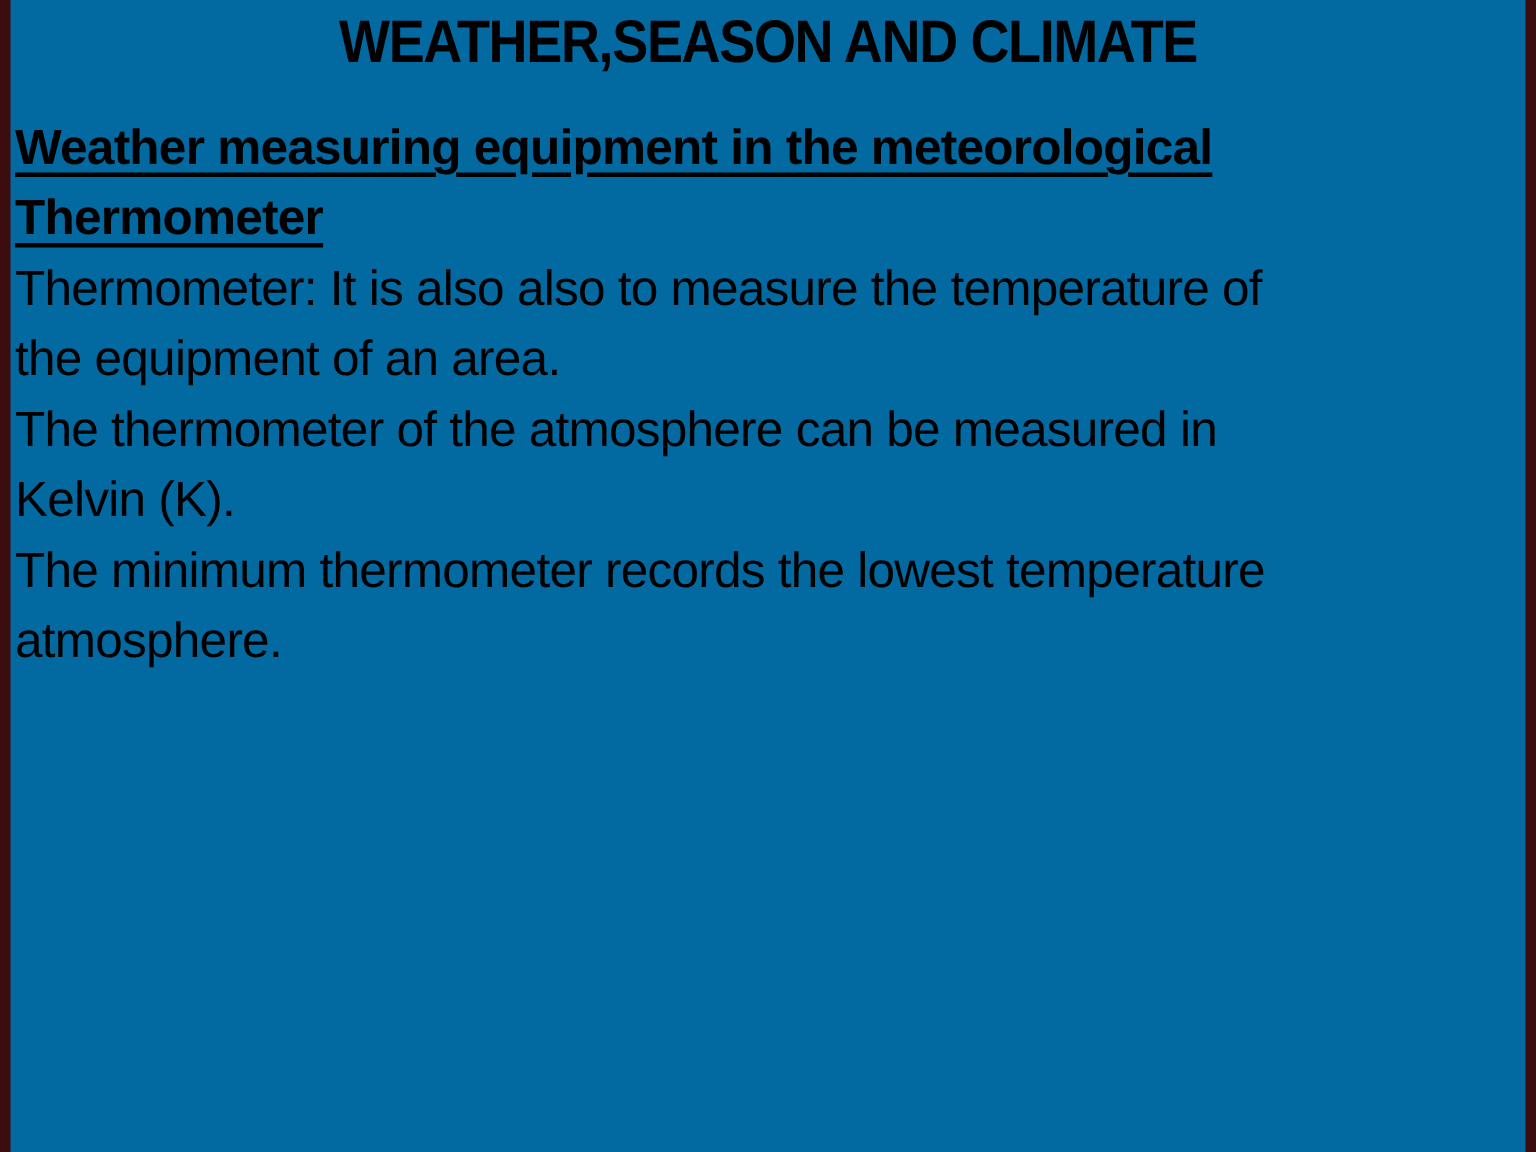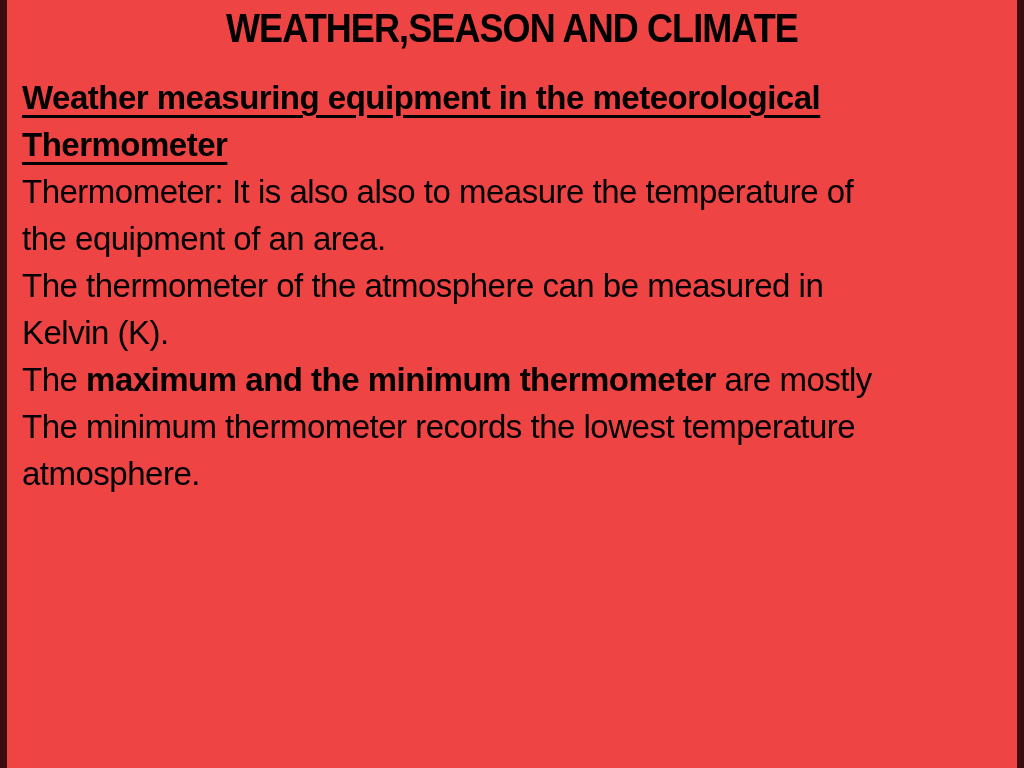--- a/index.html
+++ b/index.html
@@ -41,44 +41,42 @@
     position: absolute;
     top: 74px;
     left: 10px;
     right: 8px;
     font-size: 33px;
     line-height: 47px;
     letter-spacing: -0.5px;
   }
   .body-line {
     white-space: nowrap;
-    margin-left: 12px;
   }
   .body-line .bold {
     font-weight: bold;
   }
   .body-line .underline {
     text-decoration: underline;
     text-decoration-thickness: 3px;
     text-underline-offset: 6px;
   }
 </style>
 </head>
 <body>
 
-<div id="slide" style="background: #ef4444; color: rgb(0, 0, 0);">
+<div id="slide" style="background: #0369a1; color: rgb(0, 0, 0);">
   <div class="edge-bar left" style="background: rgb(59, 13, 14);"></div>
   <div class="edge-bar right" style="background: rgb(59, 13, 14);"></div>
 
   <div class="slide-title">WEATHER,SEASON AND CLIMATE</div>
 
   <div class="slide-body">
       <div class="body-line"><span class="bold underline">Weather measuring equipment in the meteorological</span></div>
       <div class="body-line"><span class="bold underline">Thermometer</span></div>
       <div class="body-line"><span>Thermometer: It is also also to measure the temperature of</span></div>
       <div class="body-line"><span>the equipment of an area.</span></div>
       <div class="body-line"><span>The thermometer of the atmosphere can be measured in</span></div>
       <div class="body-line"><span>Kelvin (K).</span></div>
-      <div class="body-line"><span>The </span><span class="bold">maximum and the minimum thermometer</span><span> are mostly</span></div>
       <div class="body-line"><span>The minimum thermometer records the lowest temperature</span></div>
       <div class="body-line"><span>atmosphere.</span></div>
     </div>
 </div>
 
 </body></html>

